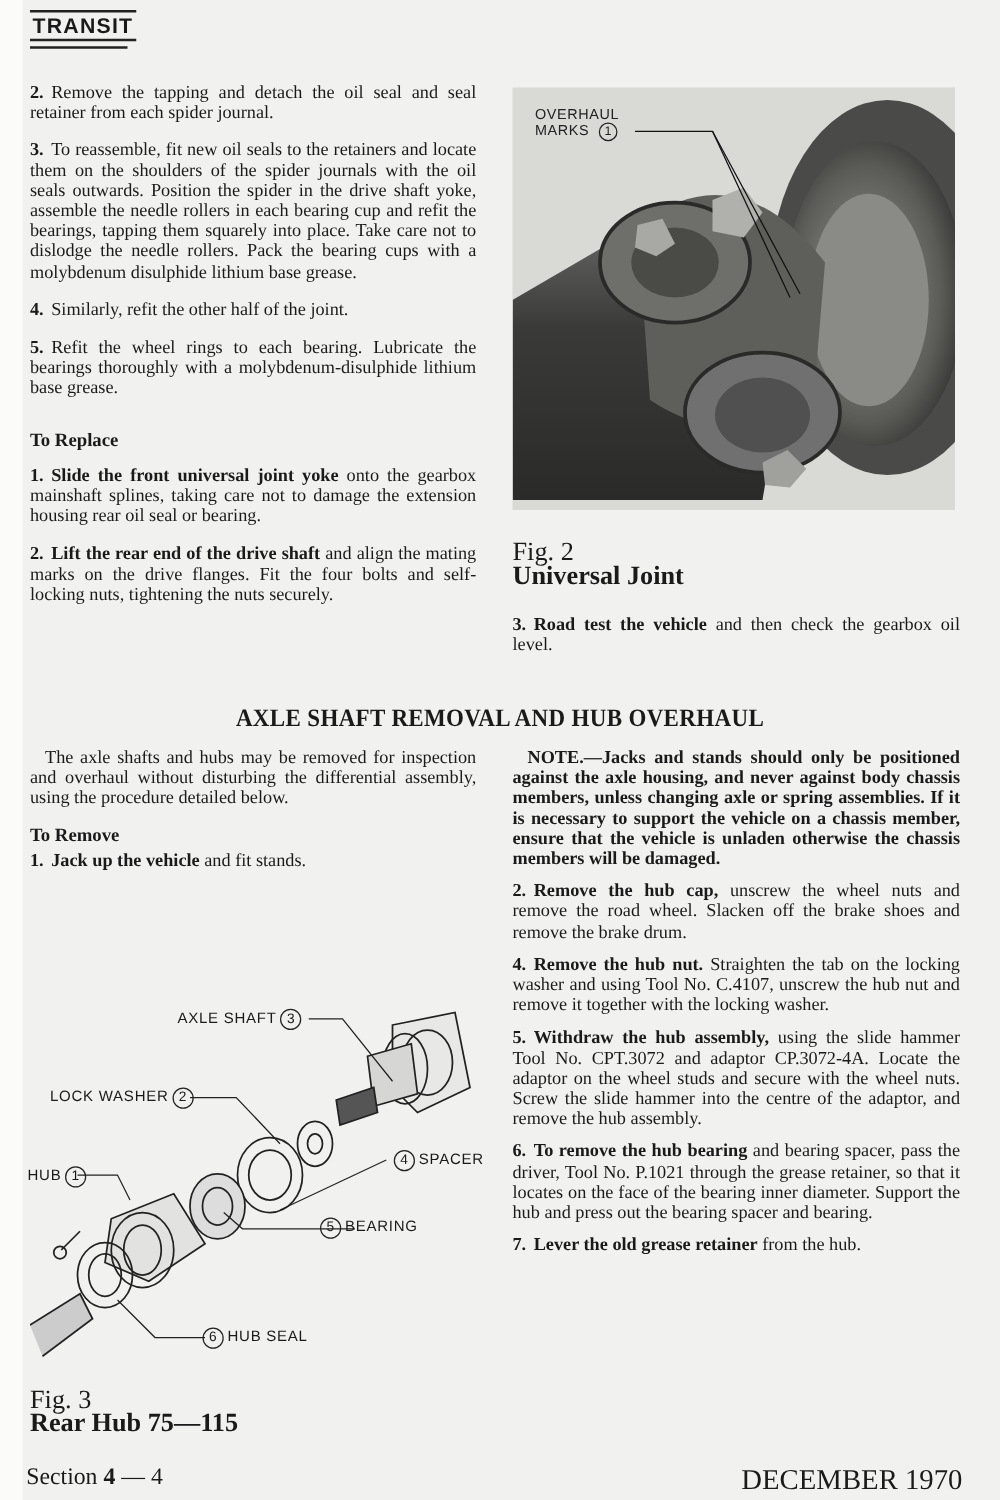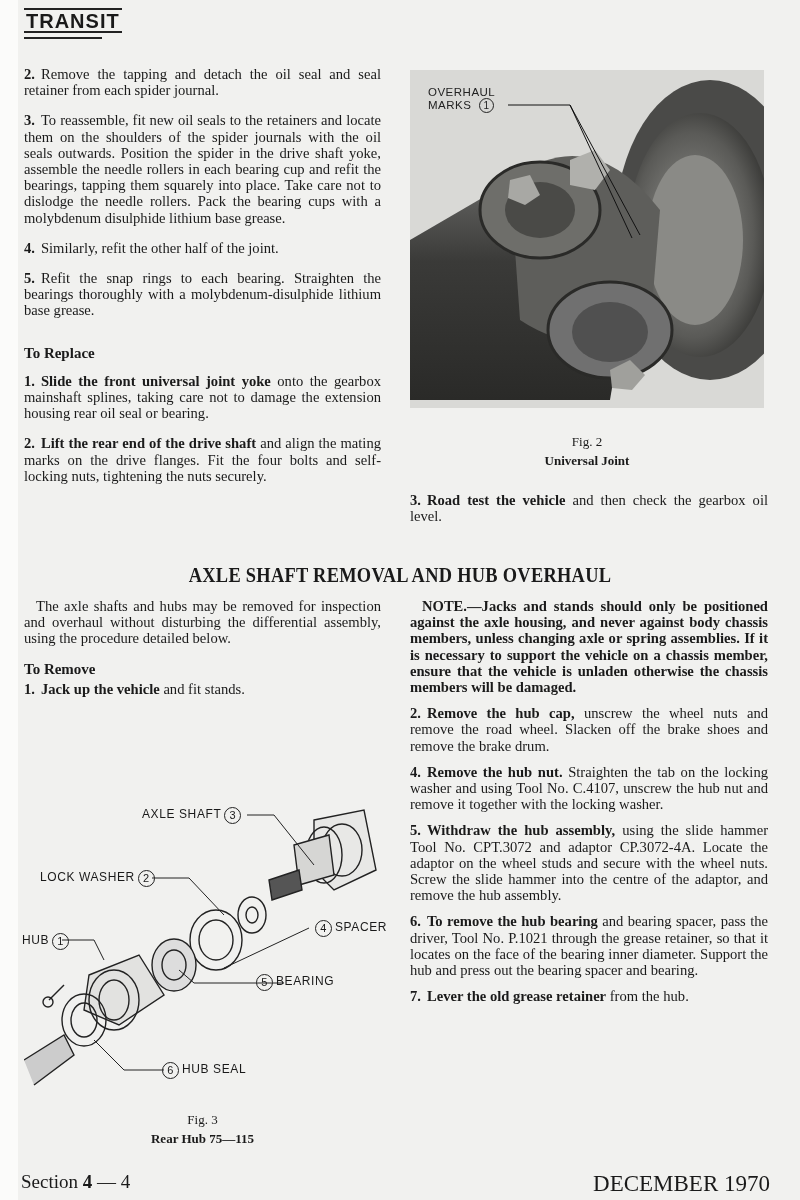--- a/index.html
+++ b/index.html
@@ -1,31 +1,31 @@
 <!DOCTYPE html>
 <html><head>
 <meta charset="utf-8">
 <style>
   html, body { margin:0; padding:0; }
   body { width:800px; height:1200px; background:#f1f1ef; position:relative; overflow:hidden;
          font-family:"Liberation Serif","DejaVu Serif",serif; color:#1a1a1a; }
   .page-edge { position:absolute; left:0; top:0; width:18px; height:1200px; background:#fbfbfa; }
   .header { position:absolute; left:24px; top:8px; }
-  .brand { font-family:"Liberation Sans","DejaVu Sans",sans-serif; font-weight:bold; font-size:20px; letter-spacing:1px;
+  .brand { font-family:"Liberation Sans","DejaVu Sans",sans-serif; font-weight:bold; font-size:17px; letter-spacing:1px;
            border-top:2px solid #222; border-bottom:2px solid #222; padding:1px 2px 0 2px; line-height:20px; }
   .brand-rule { width:78px; height:2px; background:#222; margin-top:4px; }
   .col { position:absolute; font-size:14.6px; line-height:16.2px; text-align:justify; }
   .col p { margin:0 0 14px 0; }
   .num { font-weight:bold; margin-right:6px; }
   .b { font-weight:bold; }
   .subhead { font-weight:bold; font-size:15px; margin:0 0 12px 0; }
   #left-top { left:24px; top:66px; width:357px; }
   #right-top-text { left:410px; top:492px; width:358px; }
   .fig2 { position:absolute; left:410px; top:70px; width:354px; height:338px; background:#dcdcda; overflow:hidden; }
-  .fig-caption { position:absolute; text-align:center; font-size:13px; line-height:19px; }
+  .fig-caption { position:absolute; text-align:left; font-size:21px; line-height:19px; }
   .fig-caption .t { font-weight:bold; }
   .main-title { position:absolute; left:0; top:564px; width:800px; text-align:center;
                 font-family:"Liberation Serif",serif; font-size:20px; font-weight:bold; letter-spacing:0.3px; transform:scaleX(0.92); }
   #left-bottom { left:24px; top:598px; width:357px; }
   #right-bottom { left:410px; top:598px; width:358px; }
   .note-bold { font-weight:bold; text-indent:12px; }
   .indent { text-indent:12px; }
   .fig3 { position:absolute; left:24px; top:800px; width:357px; height:300px; }
   .callout { position:absolute; font-family:"Liberation Sans","DejaVu Sans",sans-serif; font-size:12px; letter-spacing:0.6px; display:flex; align-items:flex-start; gap:3px; }
   .circ { display:inline-block; width:15px; height:15px; border:1.4px solid #222; border-radius:50%; font-size:11px; line-height:15px; text-align:center; }
@@ -40,21 +40,21 @@
 
 <div class="header">
   <div class="brand">TRANSIT</div>
   <div class="brand-rule"></div>
 </div>
 
 <div class="col" id="left-top">
   <p><span class="num">2.</span><span>Remove the tapping and detach the oil seal and seal retainer from each spider journal.</span></p>
   <p><span class="num">3.</span><span>To reassemble, fit new oil seals to the retainers and locate them on the shoulders of the spider journals with the oil seals outwards. Position the spider in the drive shaft yoke, assemble the needle rollers in each bearing cup and refit the bearings, tapping them squarely into place. Take care not to dislodge the needle rollers. Pack the bearing cups with a molybdenum disulphide lithium base grease.</span></p>
   <p><span class="num">4.</span><span>Similarly, refit the other half of the joint.</span></p>
-  <p style="margin-bottom:26px;"><span class="num">5.</span><span>Refit the snap rings to each bearing. Straighten the bearings thoroughly with a molybdenum-disulphide lithium base grease.</span></p>
+  <p style="margin-bottom:26px;"><span class="num">5.</span><span>Refit the wheel rings to each bearing. Lubricate the bearings thoroughly with a molybdenum-disulphide lithium base grease.</span></p>
   <div class="subhead">To Replace</div>
   <p><span class="num">1.</span><span class="b">Slide the front universal joint yoke</span><span> onto the gearbox mainshaft splines, taking care not to damage the extension housing rear oil seal or bearing.</span></p>
   <p><span class="num">2.</span><span class="b">Lift the rear end of the drive shaft</span><span> and align the mating marks on the drive flanges. Fit the four bolts and self-locking nuts, tightening the nuts securely.</span></p>
 </div>
 
 <div class="fig2">
   <svg width="354" height="338" viewBox="0 0 354 338">
     <defs>
       <linearGradient id="shaft" x1="0" y1="0" x2="0" y2="1">
         <stop offset="0" stop-color="#6a6a68"></stop>

